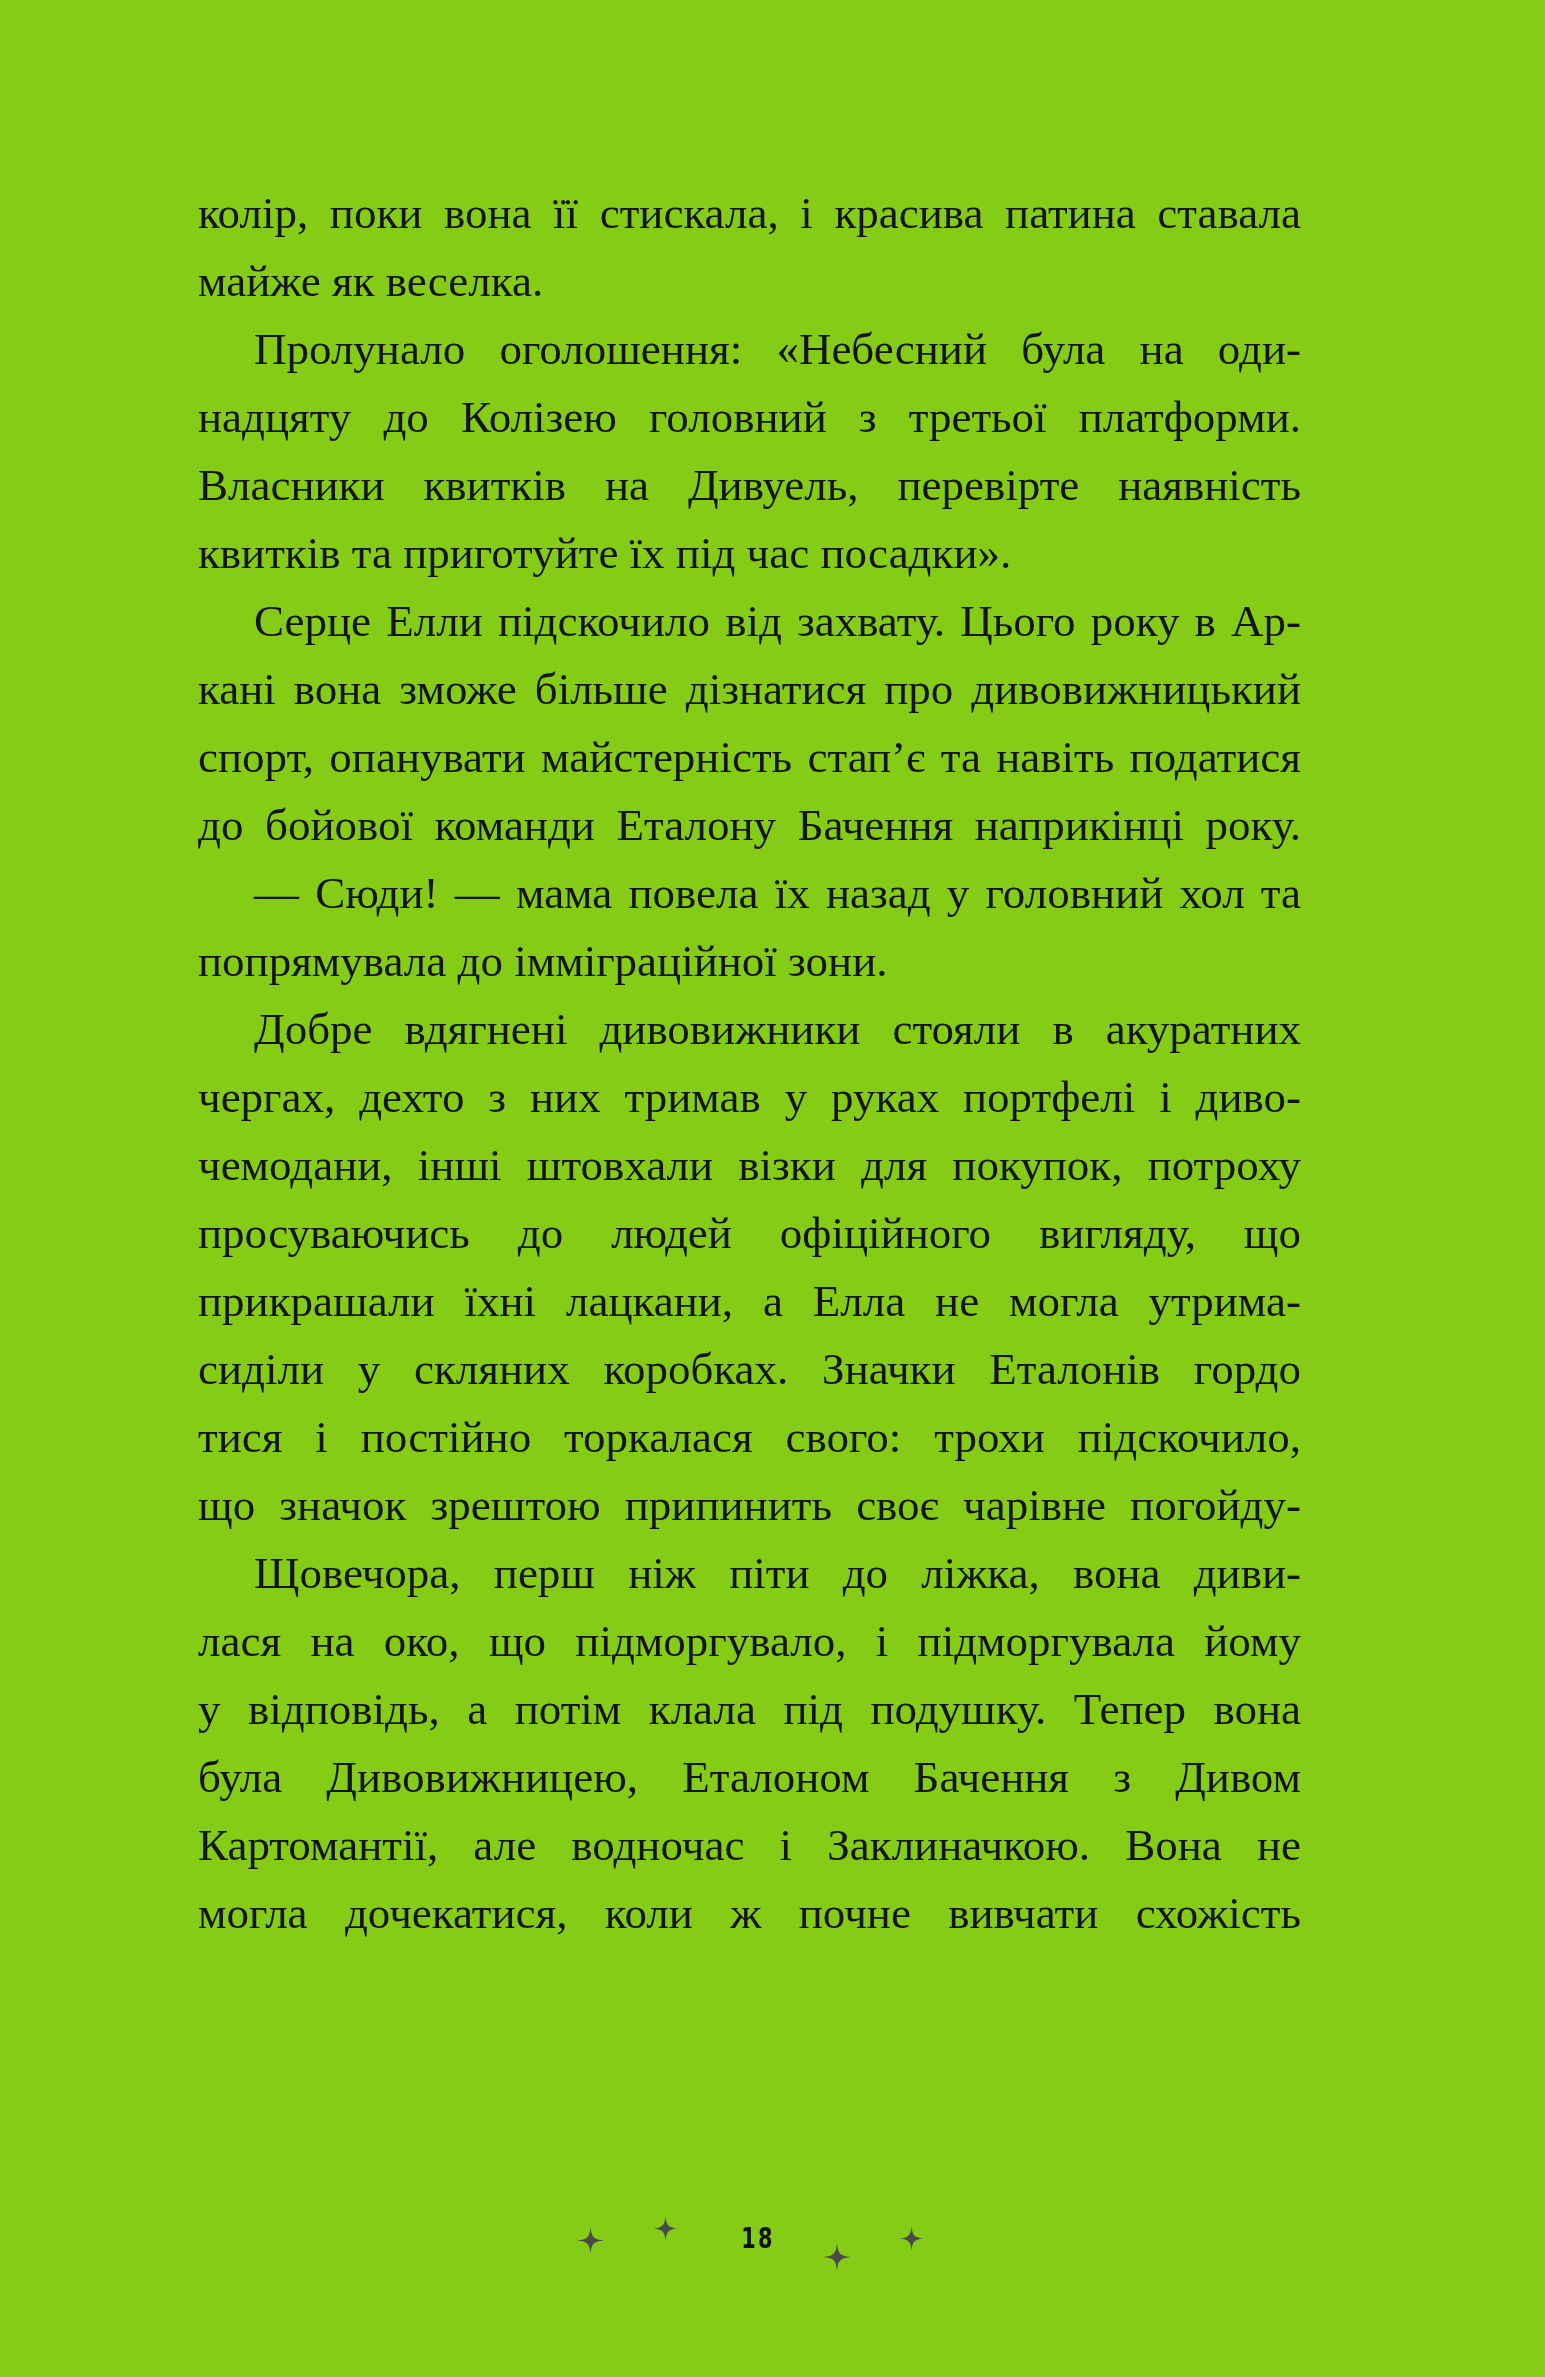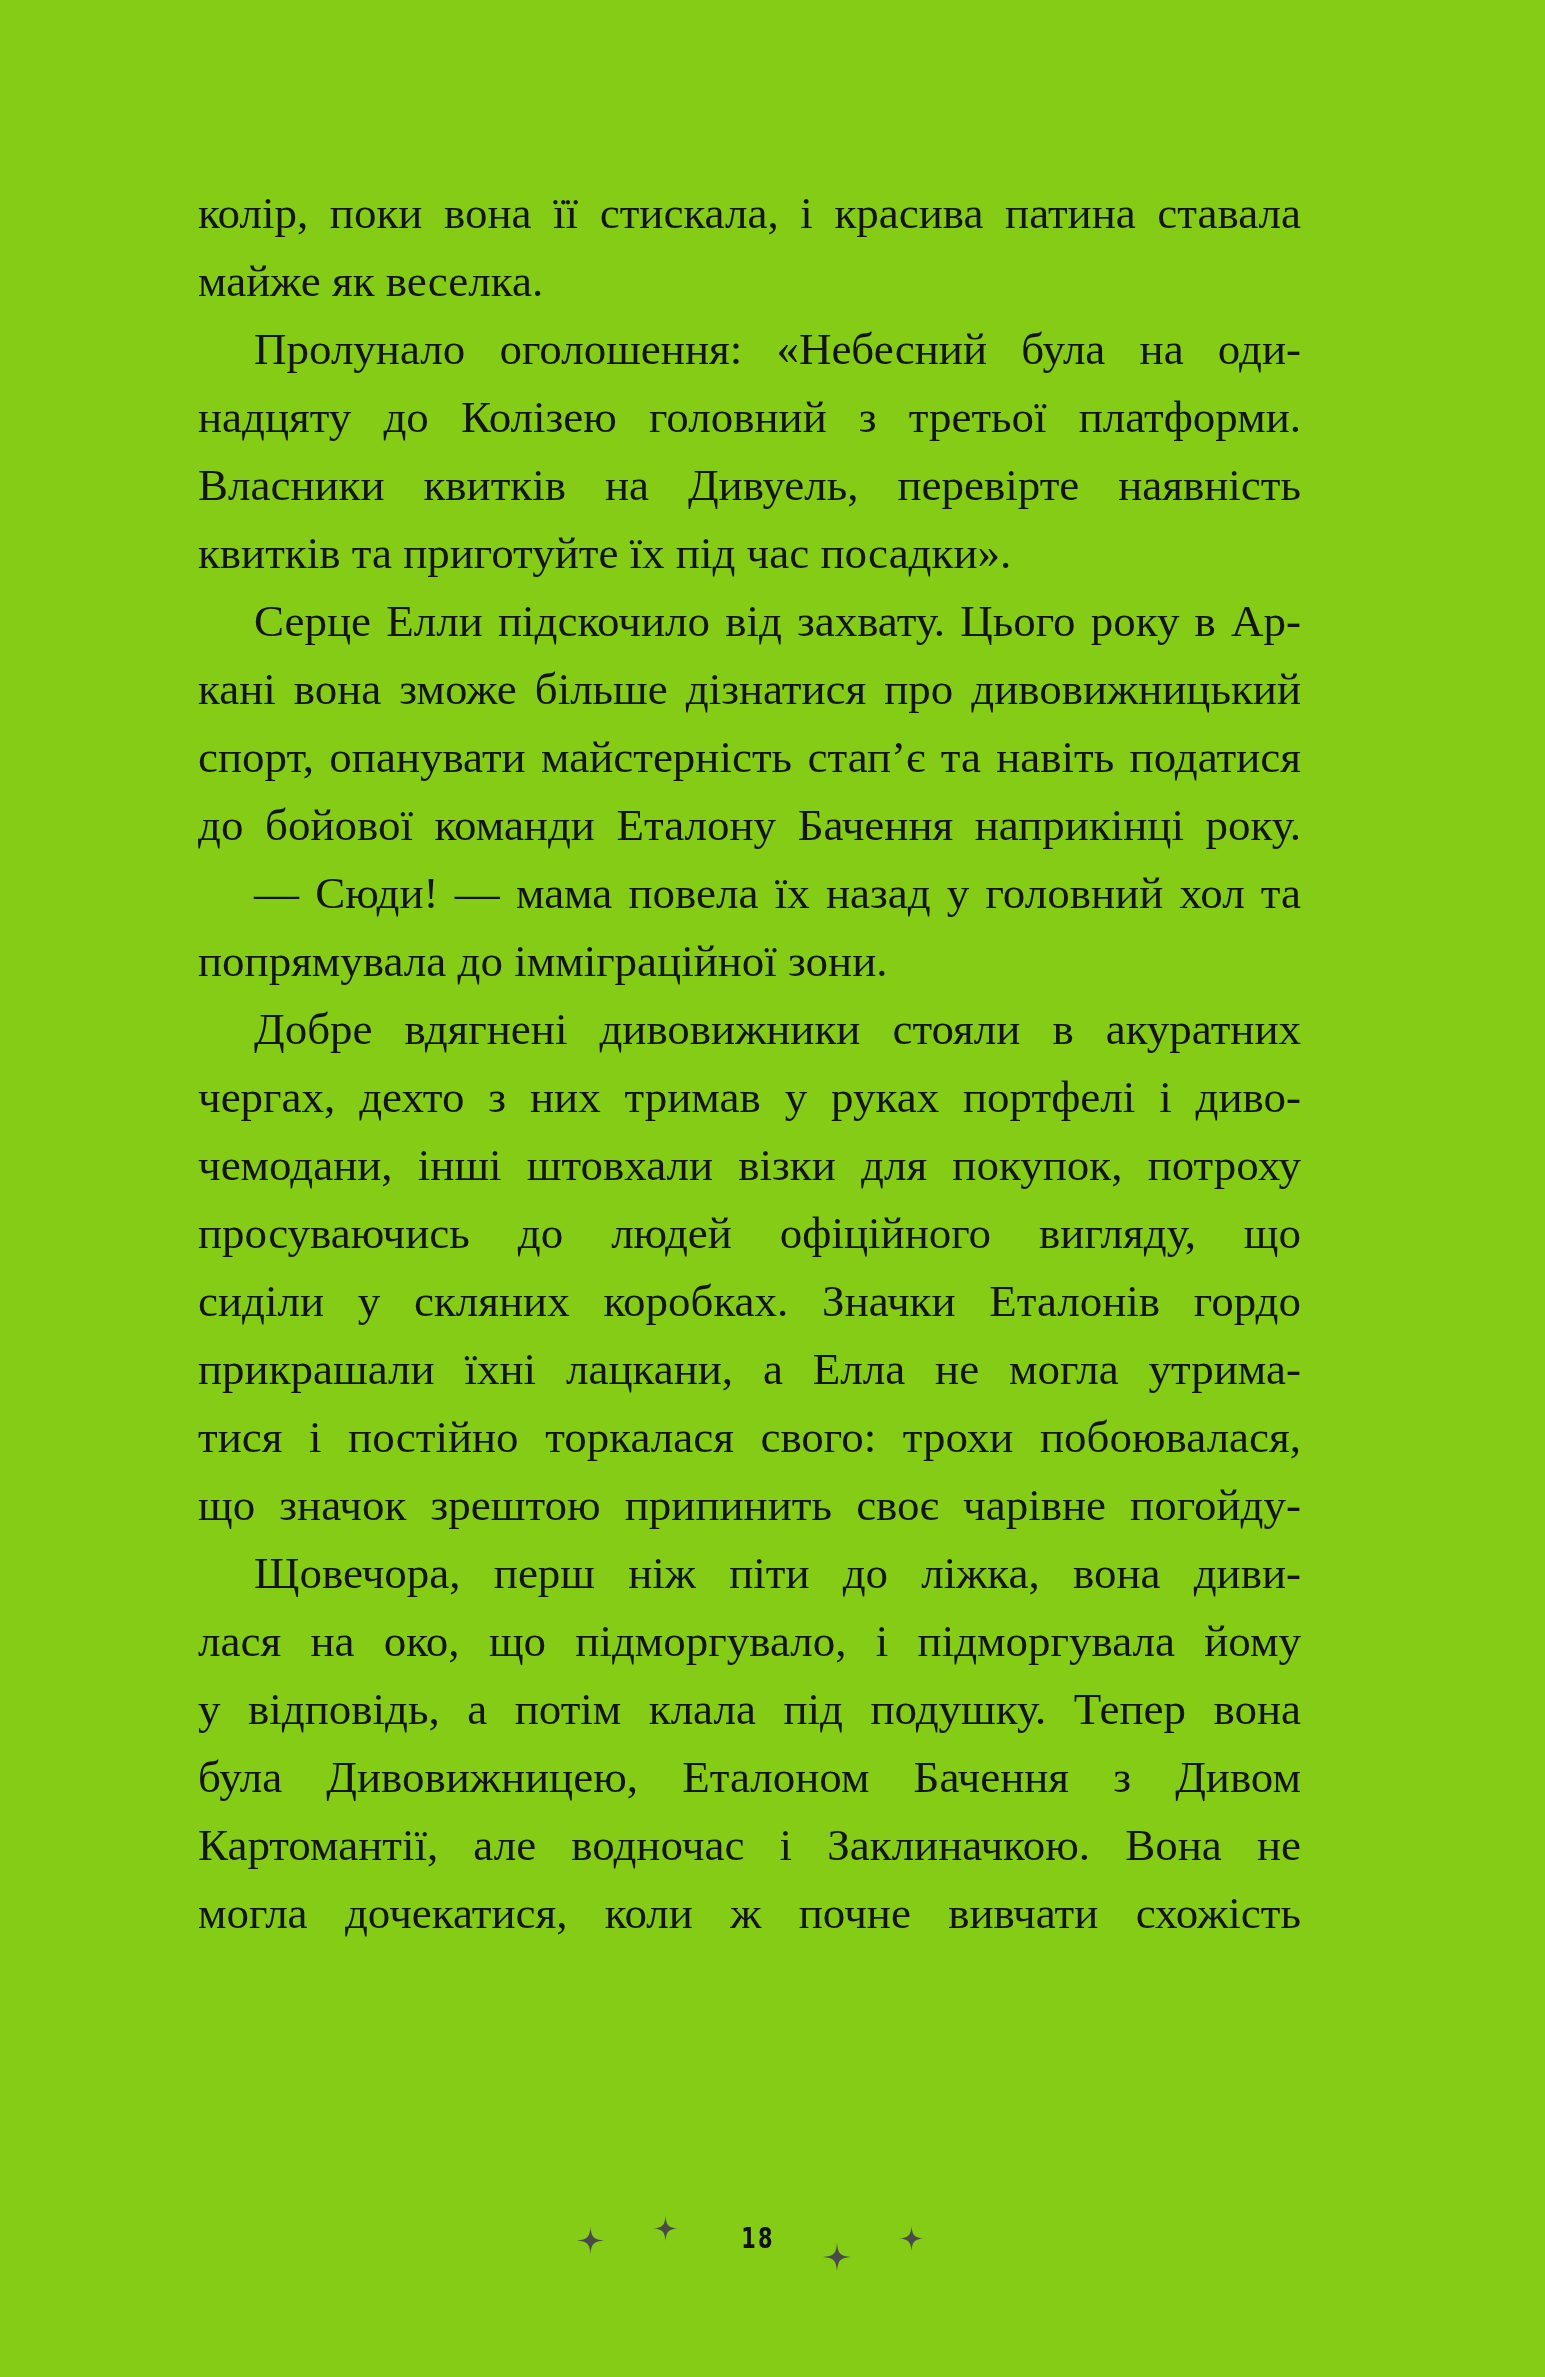--- a/index.html
+++ b/index.html
@@ -42,23 +42,23 @@
       <div class="line indent">Серце Елли підскочило від захвату. Цього року в Ар-</div>
       <div class="line">кані вона зможе більше дізнатися про дивовижницький</div>
       <div class="line">спорт, опанувати майстерність стап’є та навіть податися</div>
       <div class="line">до бойової команди Еталону Бачення наприкінці року.</div>
       <div class="line indent">— Сюди! — мама повела їх назад у головний хол та</div>
       <div class="line last">попрямувала до імміграційної зони.</div>
       <div class="line indent">Добре вдягнені дивовижники стояли в акуратних</div>
       <div class="line">чергах, дехто з них тримав у руках портфелі і диво-</div>
       <div class="line">чемодани, інші штовхали візки для покупок, потроху</div>
       <div class="line">просуваючись до людей офіційного вигляду, що</div>
+      <div class="line">прикрашали їхні лацкани, а Елла не могла утрима-</div>
       <div class="line">сиділи у скляних коробках. Значки Еталонів гордо</div>
-      <div class="line">прикрашали їхні лацкани, а Елла не могла утрима-</div>
-      <div class="line">тися і постійно торкалася свого: трохи побоювалася,</div>
+      <div class="line">тися і постійно торкалася свого: трохи підскочило,</div>
       <div class="line">що значок зрештою припинить своє чарівне погойду-</div>
       <div class="line indent">Щовечора, перш ніж піти до ліжка, вона диви-</div>
       <div class="line">лася на око, що підморгувало, і підморгувала йому</div>
       <div class="line">у відповідь, а потім клала під подушку. Тепер вона</div>
       <div class="line">була Дивовижницею, Еталоном Бачення з Дивом</div>
       <div class="line">Картомантії, але водночас і Заклиначкою. Вона не</div>
       <div class="line">могла дочекатися, коли ж почне вивчати схожість</div>
     </div>
 
   <div class="footer">

